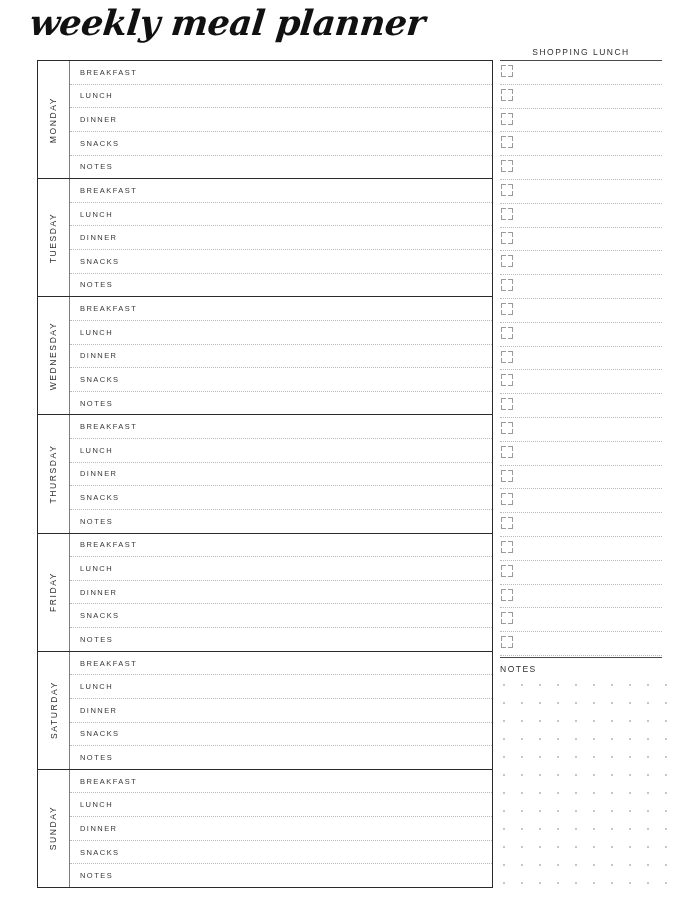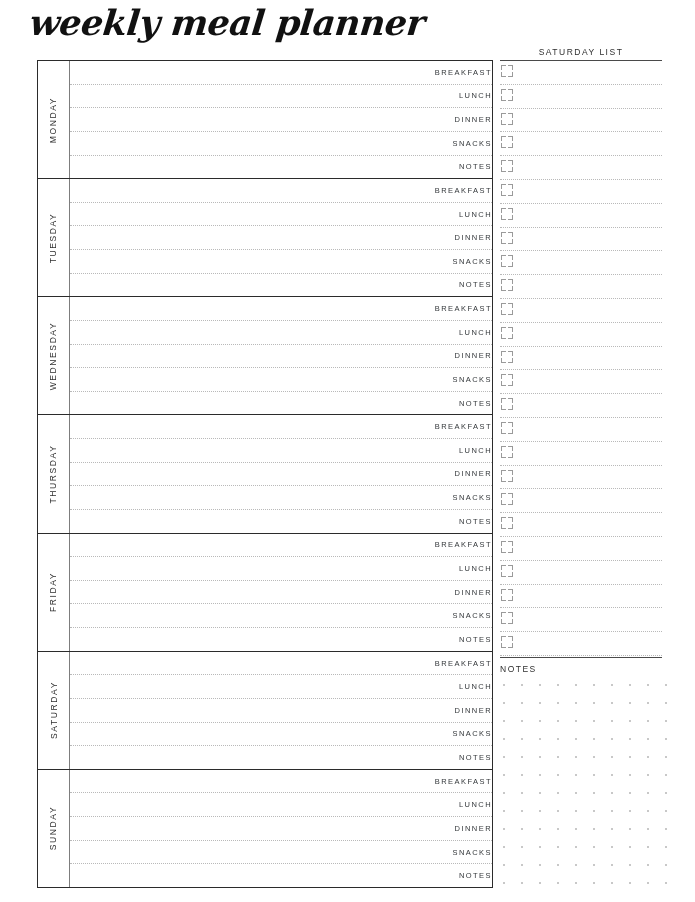--- a/index.html
+++ b/index.html
@@ -76,21 +76,20 @@
     min-width: 0;
   }
   .meal-row {
     flex: 1 1 0;
     display: flex;
     align-items: center;
     border-bottom: 1px dotted #b9b9b9;
     box-sizing: border-box;
     padding-left: 10px;
     min-height: 0;
-    justify-content: flex-end;
   }
   .meal-row:last-child { border-bottom: none; }
   .meal-label {
     font-size: 7.5px;
     letter-spacing: 1.45px;
     color: #33373a;
     white-space: nowrap;
   }
 
   
@@ -322,21 +321,21 @@
           <span class="meal-label">SNACKS</span>
         </div>
         <div class="meal-row">
           <span class="meal-label">NOTES</span>
         </div>
       </div>
     </div>
   </div>
 
 <div class="shopping">
-  <div class="shopping-title">SATURDAY LIST</div>
+  <div class="shopping-title">SHOPPING LUNCH</div>
   <div class="rule-solid"></div>
   <div class="shop-rows" id="shop-rows">
       <div class="shop-row">
         <span class="checkbox">
           <i class="tl"></i>
           <i class="tr"></i>
           <i class="bl"></i>
           <i class="br"></i>
         </span>
       </div>

